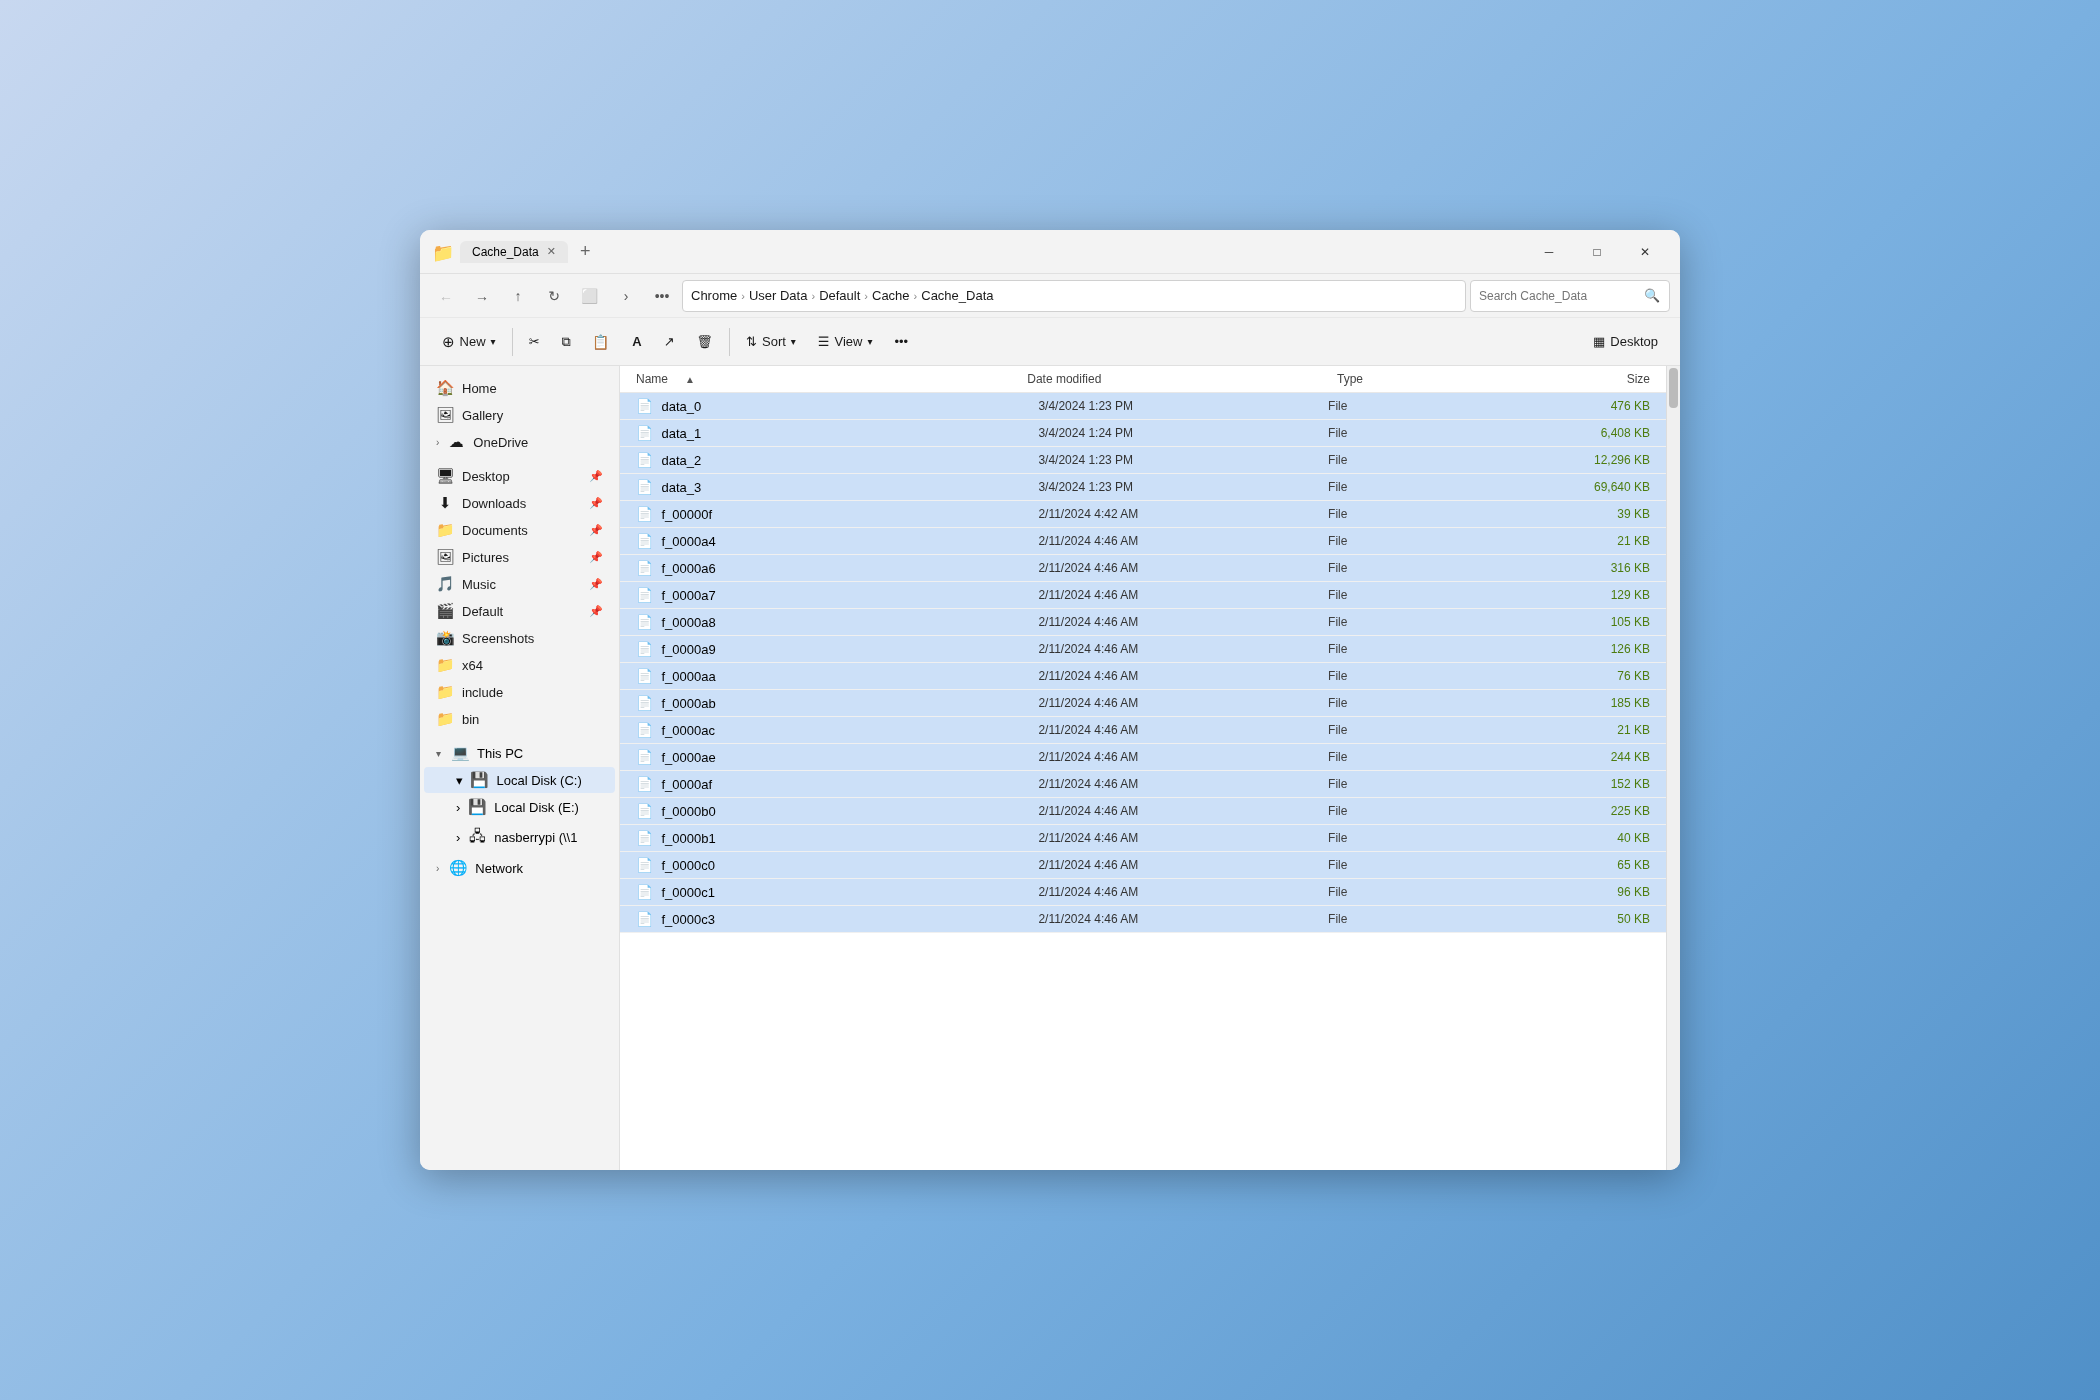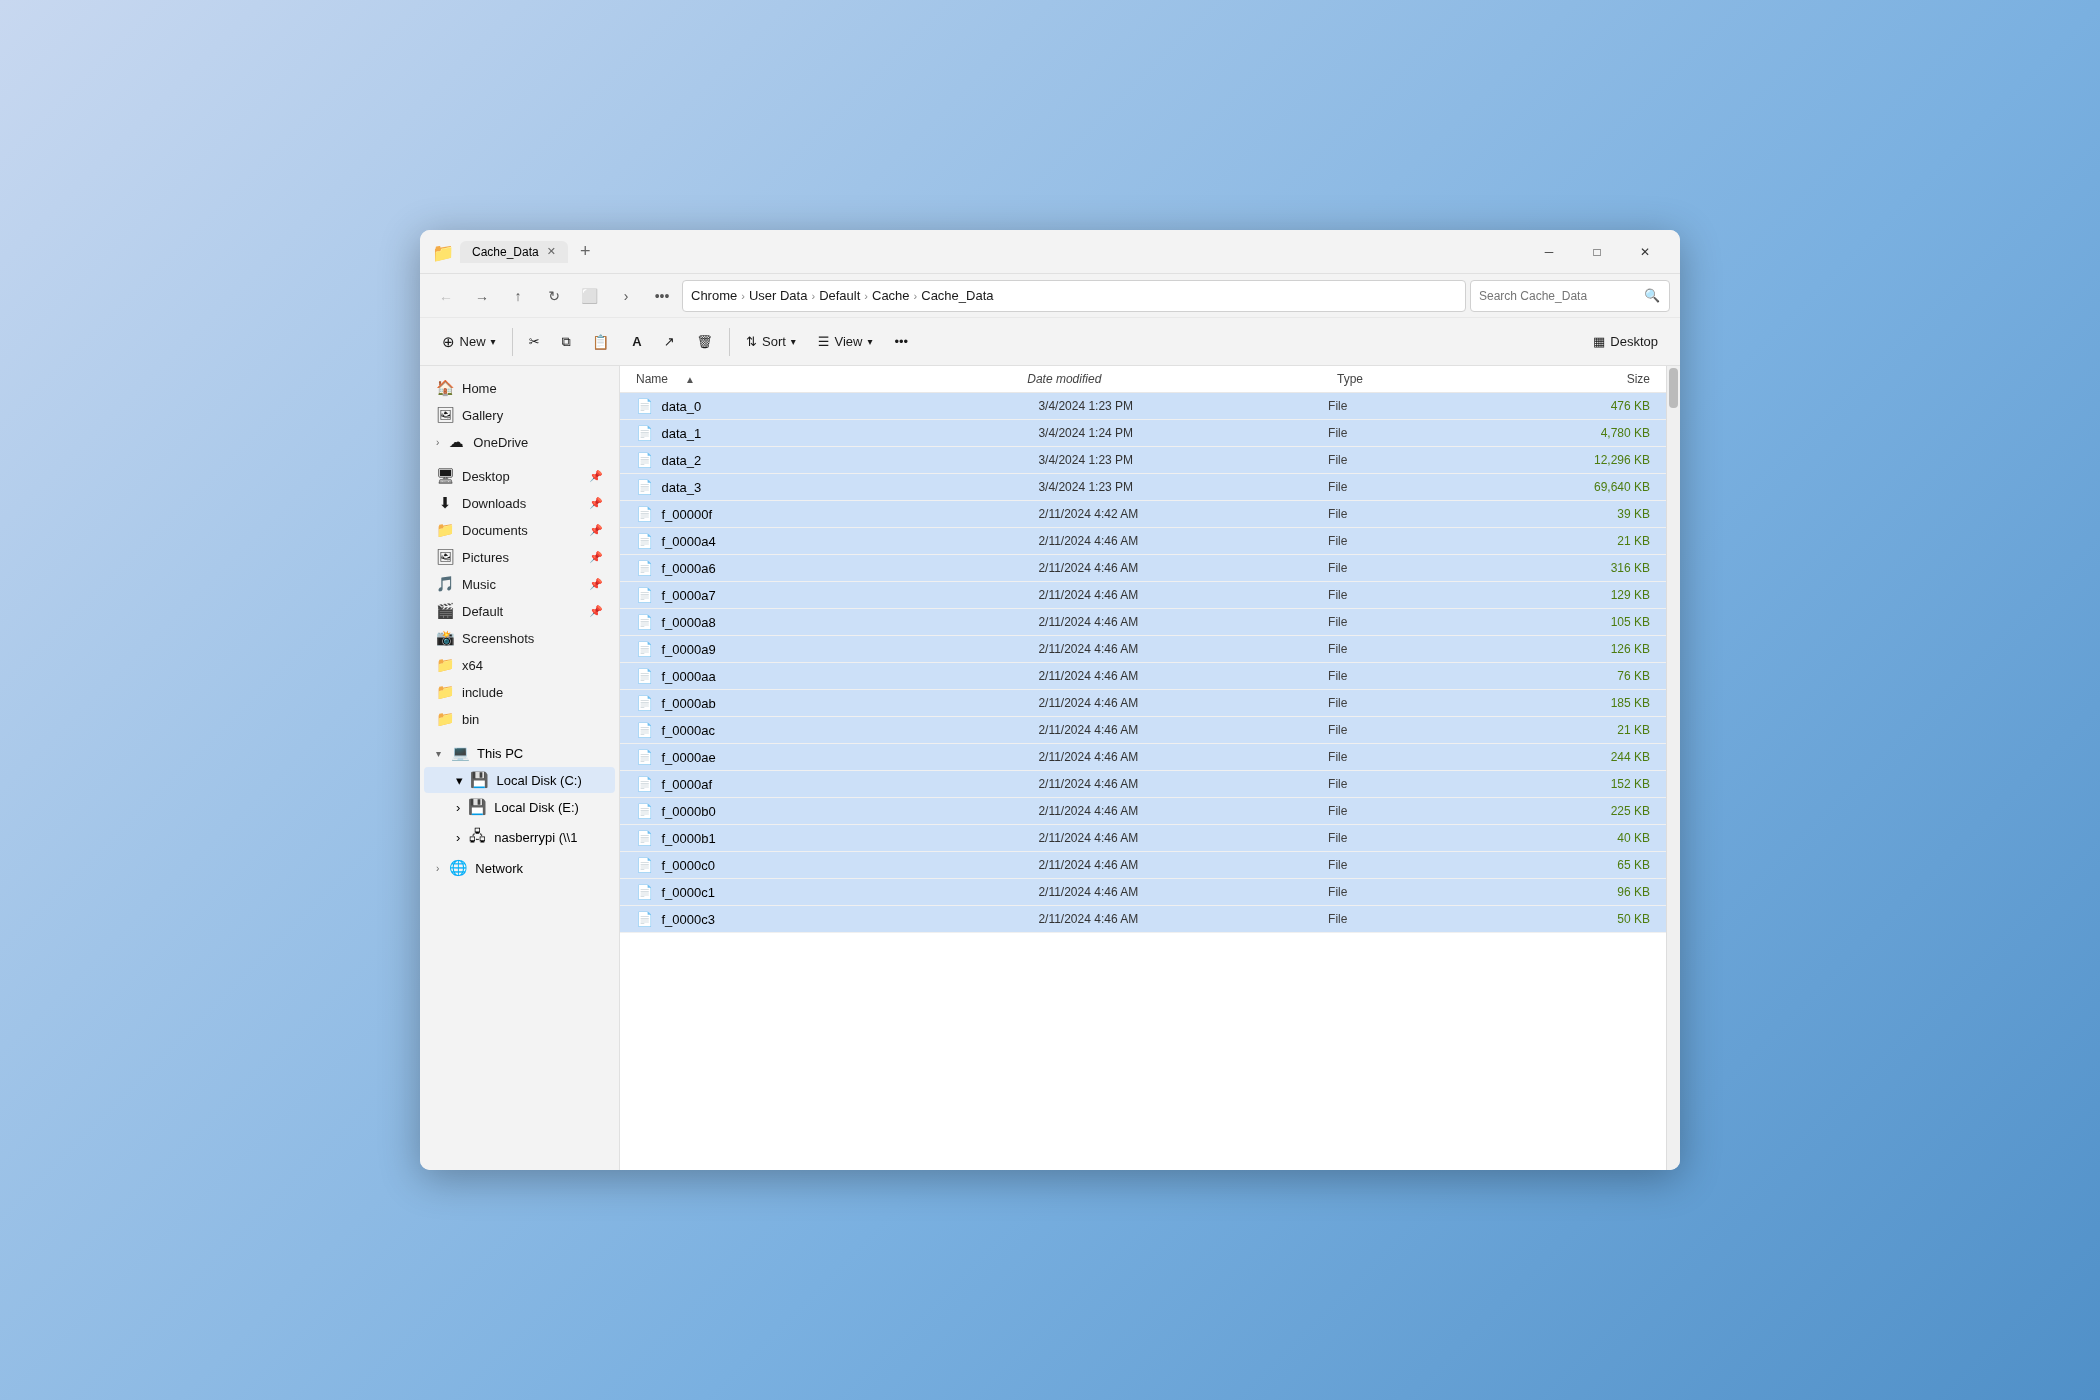--- a/index.html
+++ b/index.html
@@ -235,21 +235,21 @@
       border-bottom: 1px solid #e8e8e8;
       position: sticky;
       top: 0;
       background: white;
       z-index: 10;
       font-size: 12px;
       color: #444;
       font-weight: 500;
     }
     .col-name { flex: 2.5; display: flex; align-items: center; gap: 17px; cursor: pointer; }
-    .col-date { flex: 1.8; font-style: italic; }
+    .col-date { flex: 1.8; }
     .col-type { flex: 1; margin-left: 28px; }
     .col-size { flex: 1; text-align: right; }
     .sort-arrow { font-size: 10px; color: #555; }
 
     .file-row {
       display: flex;
       align-items: center;
       padding: 5px 16px;
       font-size: 13px;
       cursor: pointer;
@@ -527,21 +527,21 @@
       <div class="file-type">File</div>
       <div class="file-size">476 KB</div>
     </div>
           <div class="file-row selected">
       <div class="file-name">
         <span class="file-icon">📄</span>
         <span>data_1</span>
       </div>
       <div class="file-date">3/4/2024 1:24 PM</div>
       <div class="file-type">File</div>
-      <div class="file-size">4,780 KB</div>
+      <div class="file-size">6,408 KB</div>
     </div>
           <div class="file-row selected">
       <div class="file-name">
         <span class="file-icon">📄</span>
         <span>data_2</span>
       </div>
       <div class="file-date">3/4/2024 1:23 PM</div>
       <div class="file-type">File</div>
       <div class="file-size">12,296 KB</div>
     </div>

